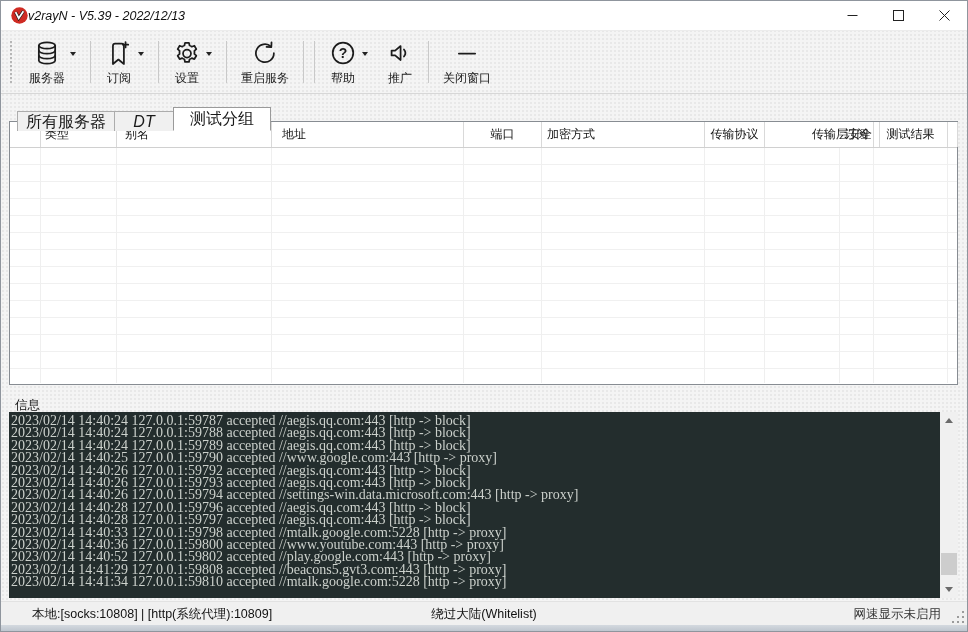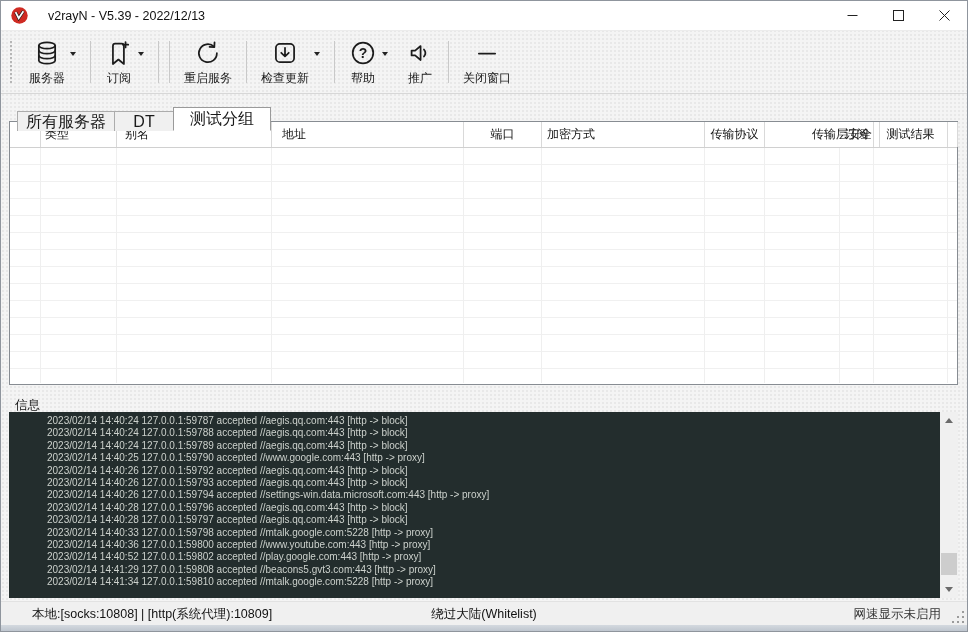--- a/index.html
+++ b/index.html
@@ -10,21 +10,21 @@
     position:relative; width:968px; height:632px; overflow:hidden;
     background-color:#f4f4f4;
     background-image:radial-gradient(circle, rgba(0,0,0,0.05) 1px, transparent 1.3px);
     background-size:4px 4px;
     border:1px solid #8f959d;
   }
 
   
   .titlebar{position:absolute;left:0;top:0;right:0;height:30px;background:#ffffff;display:flex;align-items:center;border-bottom:1px solid #ececec;}
   .app-icon{width:17px;height:17px;margin-left:10px;flex:0 0 auto;}
-  .title-text{margin-left:20px;font-size:12.5px;color:#111;}
+  .title-text{margin-left:0;font-size:12.5px;color:#111;font-style:italic;}
   .win-controls{margin-left:auto;display:flex;height:30px;}
   .win-btn{width:46px;height:30px;display:flex;align-items:center;justify-content:center;background:transparent;border:none;cursor:pointer;}
 
   
   .toolbar{position:absolute;left:0;top:30px;right:0;height:63px;display:flex;align-items:center;border-bottom:1px solid #d7d7d7;padding-left:6px;}
   .grip{width:5px;height:44px;margin:0 6px 0 2px;background-image:radial-gradient(circle,#b6b6b6 1px,transparent 1.2px);background-size:4px 4px;}
   .tbtn{display:flex;align-items:flex-start;background:transparent;border:1px solid transparent;padding:5px 8px 3px;cursor:pointer;}
   .tbtn .col{display:flex;flex-direction:column;align-items:center;}
   .tbtn .ticon{width:28px;height:28px;}
   .tbtn .tlabel{margin-top:3px;font-size:12px;color:#1a1a1a;white-space:nowrap;}
@@ -39,21 +39,21 @@
   
   .grid{position:absolute;left:8px;top:120px;width:949px;height:264px;background:#fff;border:1px solid #878c92;z-index:2;}
   .ghead{position:absolute;left:0;top:0;right:0;height:26px;border-bottom:1px solid #d0d0d0;background:#fff;}
   .gh-cell{position:absolute;top:0;height:25px;line-height:25px;font-size:12px;color:#111;border-right:1px solid #d9d9d9;overflow:hidden;white-space:nowrap;cursor:pointer;}
   .gbody{position:absolute;left:0;top:26px;right:0;bottom:0;background:repeating-linear-gradient(to bottom,#ffffff 0 16px,#f0f0f0 16px 17px);}
   .gvline{position:absolute;top:26px;bottom:1px;width:1px;background:#efefef;}
 
   
   .info-label{position:absolute;left:14px;top:396px;font-size:12.5px;color:#111;}
   .logbox{position:absolute;left:8px;top:411px;width:949px;height:186px;background:#232d2d;overflow:hidden;}
-  .logbox pre{position:absolute;left:2px;top:3px;font-family:Liberation Sans, sans-serif;font-size:10px;line-height:12.4px;color:#ccd1cc;white-space:pre;margin-left:36px;}
+  .logbox pre{position:absolute;left:2px;top:3px;font-family:Liberation Serif, serif;font-size:14px;line-height:12.4px;color:#ccd1cc;white-space:pre;}
   .logscroll{position:absolute;right:0;top:0;width:18px;height:186px;background:#f0f0f0;}
   .ls-arrow{position:absolute;left:0;width:18px;height:17px;display:flex;align-items:center;justify-content:center;cursor:pointer;}
   .ls-arrow.up{top:0;} .ls-arrow.down{bottom:0;}
   .tri-up{width:0;height:0;border-bottom:5px solid #6b6b6b;border-left:4px solid transparent;border-right:4px solid transparent;}
   .tri-down{width:0;height:0;border-top:5px solid #6b6b6b;border-left:4px solid transparent;border-right:4px solid transparent;}
   .ls-thumb{position:absolute;left:1px;width:16px;height:22px;top:141px;background:#cdcdcd;cursor:grab;}
 
   
   .statusbar{position:absolute;left:0;right:0;top:600px;height:25px;background:#f0f0f0;border-top:1px solid #e2e2e2;font-size:12.5px;color:#111;}
   .sb-left{position:absolute;left:10px;top:0;line-height:24px;cursor:pointer;margin-left:21px;}
@@ -124,49 +124,49 @@
                 <path d="M6.8 21.4V6a2 2 0 0 1 2-2h5.4a2 2 0 0 1 2 2v15.4l-4.7-3.8-4.7 3.8z"></path>
                 <path d="M17.6 2.6v4.6M15.3 4.9h4.6"></path>
               </g>
             </svg>
           </span>
           <span class="tlabel">订阅</span>
         </span>
         <span class="arrow"></span>
       </button>
       <span class="tsep"></span>
+      <button class="tbtn">
+        <span class="col">
+          <span>
+            <svg class="ticon" viewBox="0 0 24 24">
+              <g fill="none" stroke="#1c1c1c" stroke-width="1.5" stroke-linecap="round" stroke-linejoin="round">
+                <path d="M10.3 3.3h3.4l.5 2.3c.7.2 1.3.6 1.9 1l2.2-.8 1.7 2.9-1.7 1.5c.1.4.1.8.1 1.3s0 .9-.1 1.3l1.7 1.5-1.7 2.9-2.2-.8c-.6.4-1.2.8-1.9 1l-.5 2.3h-3.4l-.5-2.3c-.7-.2-1.3-.6-1.9-1l-2.2.8-1.7-2.9 1.7-1.5c-.1-.4-.1-.8-.1-1.3s0-.9.1-1.3L4 8.7l1.7-2.9 2.2.8c.6-.4 1.2-.8 1.9-1l.5-2.3z"></path>
+                <circle cx="12" cy="12.5" r="3.4"></circle>
+              </g>
+            </svg>
+          </span>
+          <span class="tlabel">设置</span>
+        </span>
+        <span class="arrow"></span>
+      </button>
       <span class="tsep"></span>
       <button class="tbtn">
         <span class="col">
           <span>
             <svg class="ticon" viewBox="0 0 24 24">
               <g fill="none" stroke="#1c1c1c" stroke-width="1.5" stroke-linecap="round" stroke-linejoin="round">
                 <path d="M19.6 12.2a7.7 7.7 0 1 1-2.4-5.6"></path>
                 <path d="M17.6 2.9l-.2 4.1-4.1-.3"></path>
               </g>
             </svg>
           </span>
           <span class="tlabel">重启服务</span>
         </span>
       </button>
       <span class="tsep"></span>
-      <button class="tbtn">
-        <span class="col">
-          <span>
-            <svg class="ticon" viewBox="0 0 24 24">
-              <g fill="none" stroke="#1c1c1c" stroke-width="1.5" stroke-linecap="round" stroke-linejoin="round">
-                <rect x="4.2" y="4.2" width="15.6" height="15.6" rx="3.4"></rect>
-                <path d="M12 7.6v7.2M8.8 11.8l3.2 3.2 3.2-3.2"></path>
-              </g>
-            </svg>
-          </span>
-          <span class="tlabel">检查更新</span>
-        </span>
-        <span class="arrow"></span>
-      </button>
       <span class="tsep"></span>
       <button class="tbtn">
         <span class="col">
           <span>
             <svg class="ticon" viewBox="0 0 24 24">
               <g fill="none" stroke="#1c1c1c" stroke-width="1.5" stroke-linecap="round" stroke-linejoin="round">
                 <circle cx="12" cy="12" r="8.8"></circle>
               </g>
               <text x="12" y="16.2" text-anchor="middle" font-size="12" font-weight="bold" fill="#1c1c1c" font-family="'Liberation Sans',sans-serif">?</text>
             </svg>
@@ -198,21 +198,21 @@
               </g>
             </svg>
           </span>
           <span class="tlabel">关闭窗口</span>
         </span>
       </button>
     </div>
 
   <div class="tabstrip" id="tabstrip">
       <div class="tab" style="width: 98px;">所有服务器</div>
-      <div class="tab" style="width: 60px;">DT</div>
+      <div class="tab" style="width: 60px; font-style: italic;">DT</div>
       <div class="tab active" style="width: 98px;">测试分组</div>
     </div>
 
   <div class="grid">
     <div class="ghead" id="ghead">
         <div class="gh-cell" style="left: 0px; width: 31px; text-align: left; padding-left: 0px;"></div>
         <div class="gh-cell" style="left: 31px; width: 76px; text-align: left; padding-left: 4px;">类型</div>
         <div class="gh-cell" style="left: 107px; width: 155px; text-align: left; padding-left: 8px;">别名</div>
         <div class="gh-cell" style="left: 262px; width: 192px; text-align: left; padding-left: 10px;">地址</div>
         <div class="gh-cell" style="left: 454px; width: 78px; text-align: center; padding-left: 0px;">端口</div>

